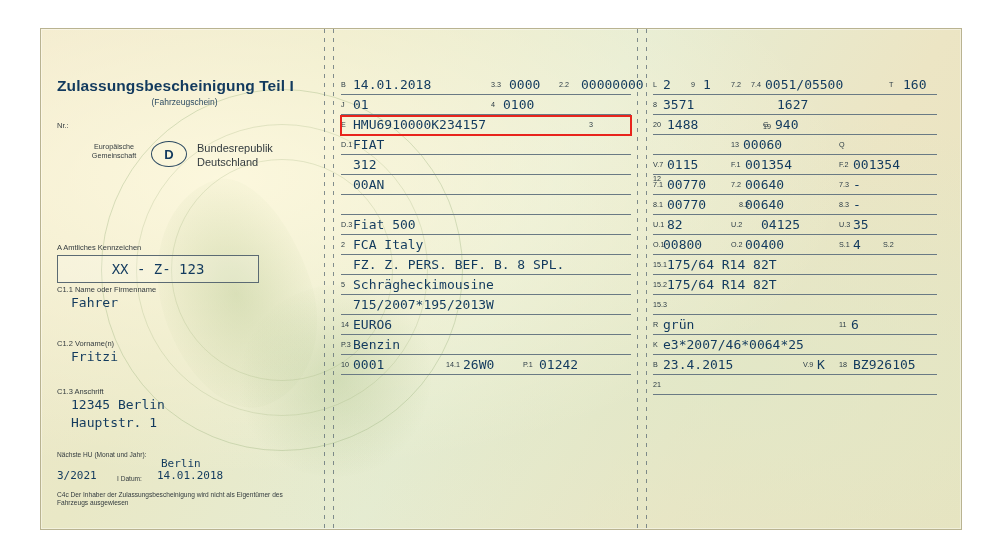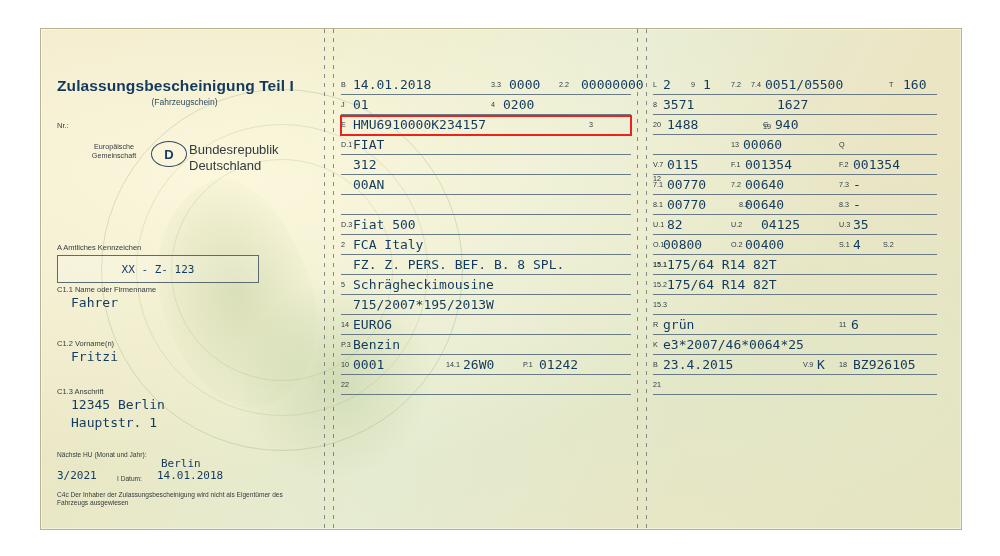--- a/index.html
+++ b/index.html
@@ -116,40 +116,40 @@
     position: absolute;
     left: 38px; top: 113px;
     width: 70px;
     font-size: 7.2px;
     color: #333b3f;
     text-align: center;
     line-height: 1.25;
   }
   .eu-right {
     position: absolute;
-    left: 148px; top: 113px;
+    left: 156px; top: 113px;
     width: 78px;
-    font-size: 13px;
+    font-size: 11px;
     color: #333b3f;
     line-height: 1.25;
   }
 
   .kz-box {
     position: absolute;
     left: 16px; top: 226px;
     width: 200px; height: 26px;
     border: 1px solid #5b6a73;
     background: rgba(255,255,255,0.18);
   }
   .kz-val {
     position: absolute;
     left: 0; top: 0; right: 0; bottom: 0;
     display: flex; align-items: center; justify-content: center;
     font-family: "DejaVu Sans Mono", monospace;
-    font-size: 11px;
+    font-size: 14px;
     color: #123a5e;
   }
 
   
   .grid {
     position: absolute;
     top: 46px;
   }
   .row {
     position: relative;
@@ -241,21 +241,21 @@
         <div class="cell fld" style="left: 12px;">14.01.2018</div>
         <div class="cell code" style="left: 150px;">3.3</div>
         <div class="cell fld" style="left: 168px;">0000</div>
         <div class="cell code" style="left: 218px;">2.2</div>
         <div class="cell fld" style="left: 240px;">00000000</div>
       </div>
       <div class="row">
         <div class="cell code" style="left: 0px;">J</div>
         <div class="cell fld" style="left: 12px;">01</div>
         <div class="cell code" style="left: 150px;">4</div>
-        <div class="cell fld" style="left: 162px;">0200</div>
+        <div class="cell fld" style="left: 162px;">0100</div>
       </div>
       <div class="row">
         <div class="cell code" style="left: 0px;">E</div>
         <div class="cell fld" style="left: 12px;">HMU6910000K234157</div>
         <div class="cell code" style="left: 248px;">3</div>
         <div class="cell fld" style="left: 260px;"></div>
       </div>
       <div class="row">
         <div class="cell code" style="left: 0px;">D.1</div>
         <div class="cell fld" style="left: 12px;">FIAT</div>
@@ -295,24 +295,20 @@
         <div class="cell code" style="left: 0px;">P.3</div>
         <div class="cell fld" style="left: 12px;">Benzin</div>
       </div>
       <div class="row">
         <div class="cell code" style="left: 0px;">10</div>
         <div class="cell fld" style="left: 12px;">0001</div>
         <div class="cell code" style="left: 105px;">14.1</div>
         <div class="cell fld" style="left: 122px;">26W0</div>
         <div class="cell code" style="left: 182px;">P.1</div>
         <div class="cell fld" style="left: 198px;">01242</div>
-      </div>
-      <div class="row">
-        <div class="cell code" style="left: 0px;">22</div>
-        <div class="cell fld" style="left: 12px;"></div>
       </div>
     </div>
 
   <div class="grid" id="right-grid" style="left:612px; width:284px;">
       <div class="row">
         <div class="cell code" style="left: 0px;">L</div>
         <div class="cell fld" style="left: 10px;">2</div>
         <div class="cell code" style="left: 38px;">9</div>
         <div class="cell fld" style="left: 50px;">1</div>
         <div class="cell code" style="left: 78px;">7.2</div>
@@ -378,21 +374,21 @@
         <div class="cell code" style="left: 0px;">O.1</div>
         <div class="cell fld" style="left: 10px;">00800</div>
         <div class="cell code" style="left: 78px;">O.2</div>
         <div class="cell fld" style="left: 92px;">00400</div>
         <div class="cell code" style="left: 186px;">S.1</div>
         <div class="cell fld" style="left: 200px;">4</div>
         <div class="cell code" style="left: 230px;">S.2</div>
         <div class="cell fld" style="left: 244px;"></div>
       </div>
       <div class="row">
-        <div class="cell code" style="left: 0px; font-weight: bold;">15.1</div>
+        <div class="cell code" style="left: 0px;">15.1</div>
         <div class="cell fld" style="left: 14px;">175/64 R14 82T</div>
       </div>
       <div class="row">
         <div class="cell code" style="left: 0px;">15.2</div>
         <div class="cell fld" style="left: 14px;">175/64 R14 82T</div>
       </div>
       <div class="row">
         <div class="cell code" style="left: 0px;">15.3</div>
         <div class="cell fld" style="left: 14px;"></div>
       </div>

